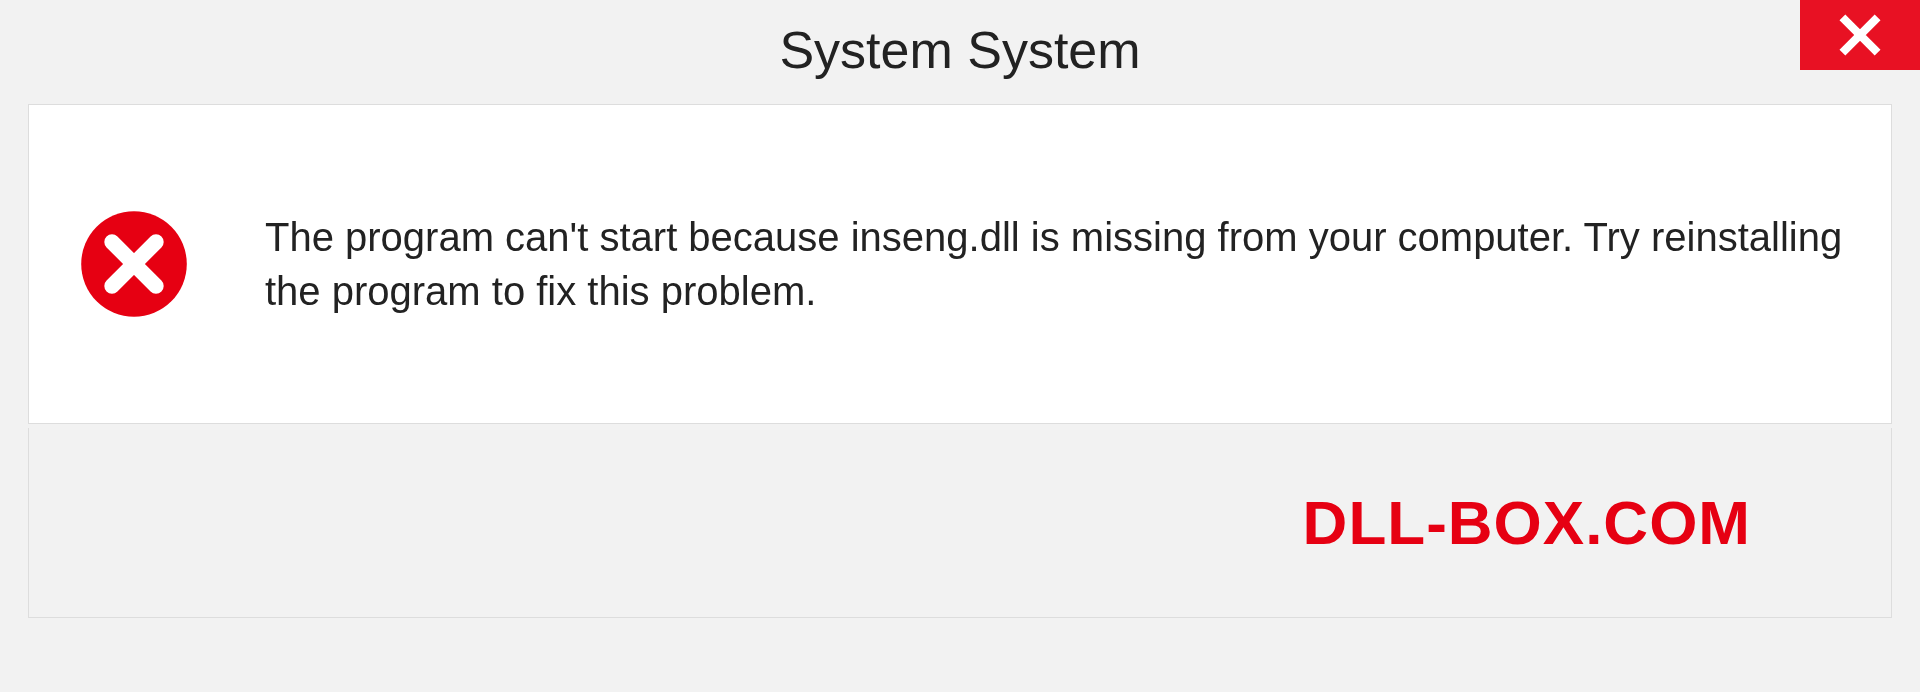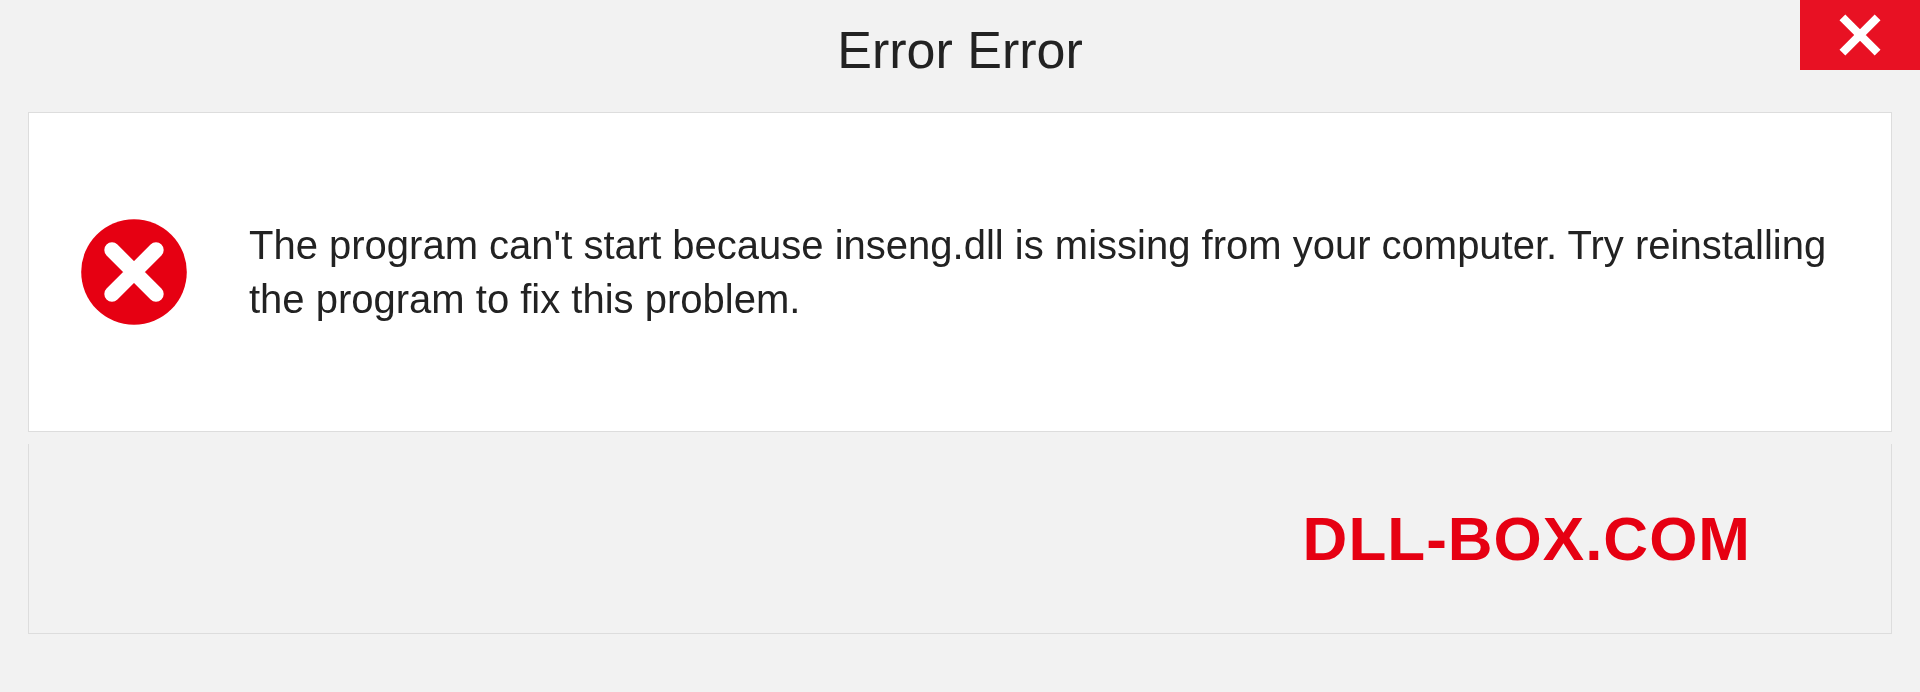--- a/index.html
+++ b/index.html
@@ -37,27 +37,28 @@
       display: flex;
       align-items: center;
       justify-content: center;
       cursor: pointer;
     }
     .close-btn svg {
       width: 44px;
       height: 44px;
     }
     .content-box {
-      margin: 12px 28px;
+      margin: 4px 28px;
       background: #ffffff;
       border: 1px solid #ddd;
       height: 320px;
       display: flex;
       align-items: center;
       padding: 0 30px 0 50px;
+      gap: 16px;
     }
     .error-icon {
       width: 110px;
       height: 110px;
       flex-shrink: 0;
       margin-right: 60px;
     }
     .message {
       font-size: 40px;
       color: #222;
@@ -94,21 +95,21 @@
       display: flex;
       align-items: center;
       justify-content: center;
       cursor: pointer;
     }
   </style>
 </head>
 <body>
 
 <div class="title-bar">
-  <div class="title">Error Error</div>
+  <div class="title">System System</div>
   <div class="close-btn">
     <svg viewBox="0 0 24 24">
       <path d="M4 4 L20 20 M20 4 L4 20" stroke="#ffffff" stroke-width="4.5" stroke-linecap="square" fill="none"></path>
     </svg>
   </div>
 </div>
 
 <div class="content-box">
   <div class="error-icon">
     <svg viewBox="0 0 100 100">

